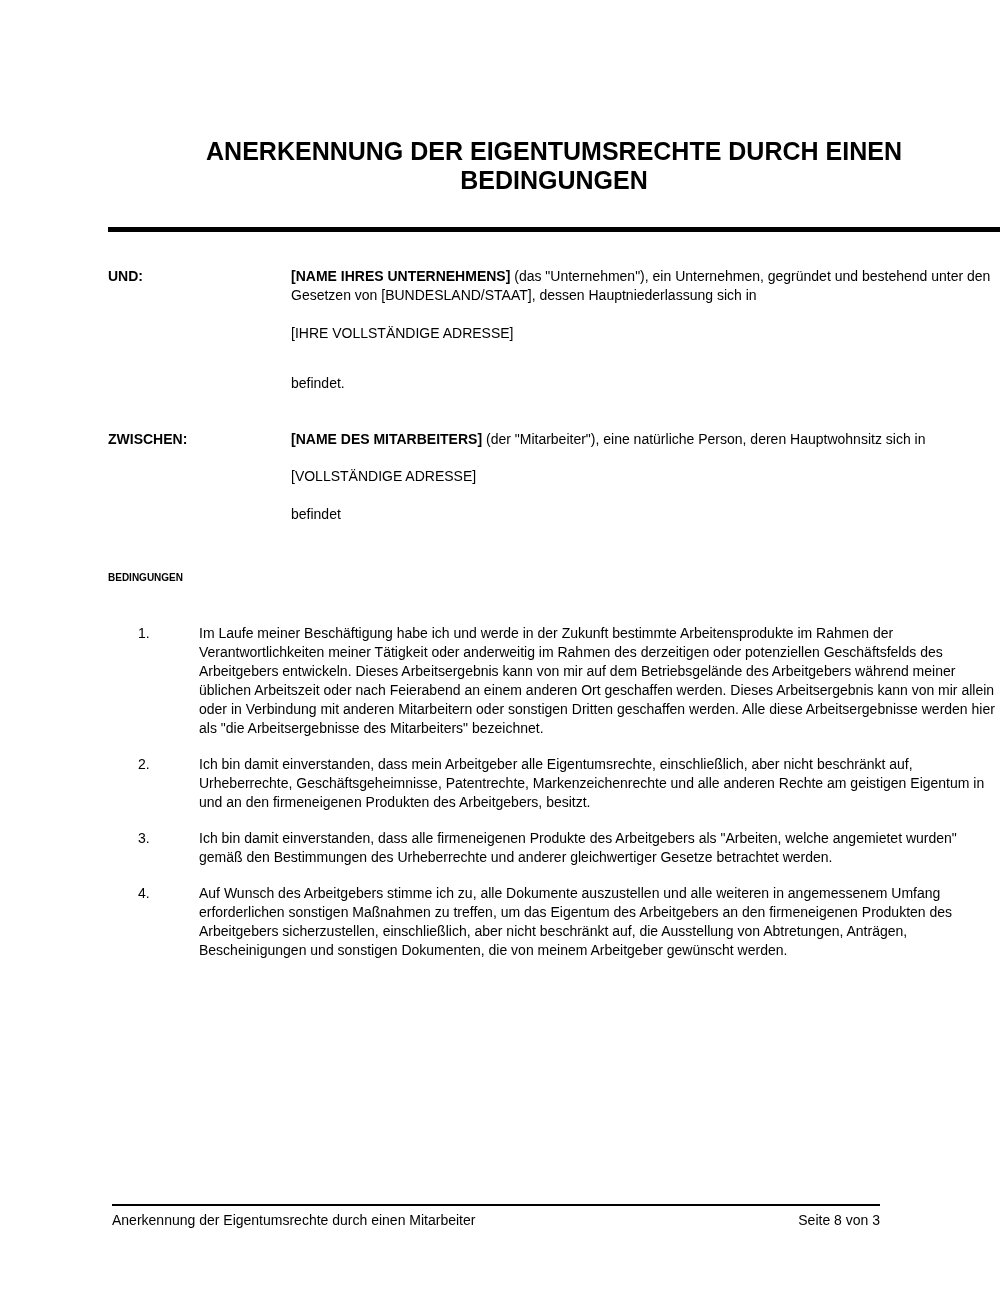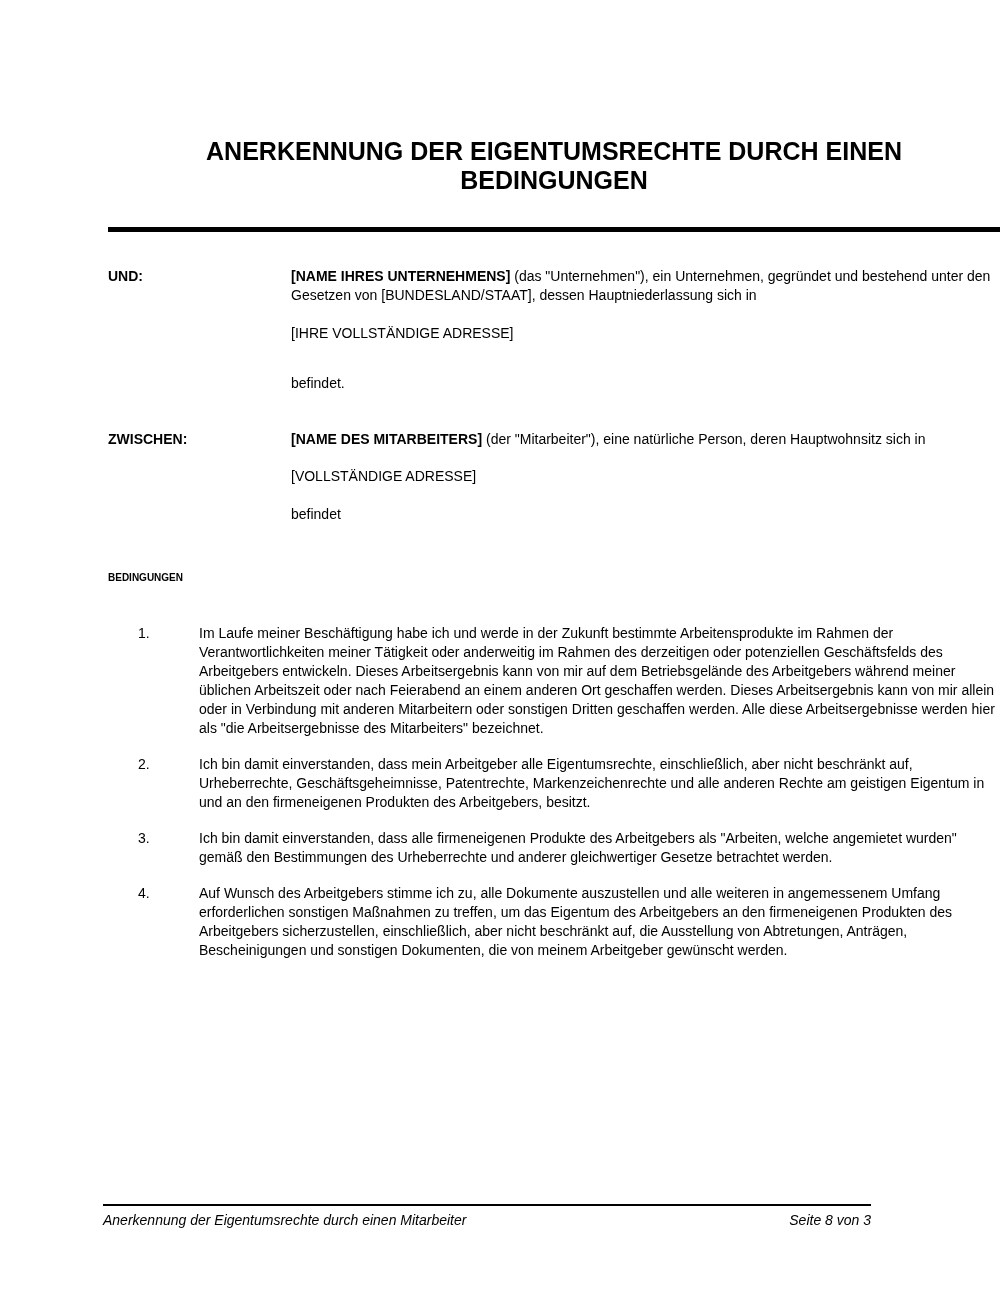--- a/index.html
+++ b/index.html
@@ -66,26 +66,25 @@
   .term.first { margin-top: 37px; }
   .term.rest { margin-top: 17px; }
   .term-number {
     width: 91px;
     padding-left: 30px;
     flex-shrink: 0;
   }
   .term-text { flex: 1; }
   .footer {
     position: absolute;
-    left: 103px;
+    left: 112px;
     top: 1204px;
     width: 768px;
     font-size: 14px;
     line-height: 19px;
-    font-style: italic;
   }
   .footer-rule {
     height: 2px;
     background: #000000;
   }
   .footer-row {
     margin-top: 5px;
     display: flex;
     justify-content: space-between;
   }

